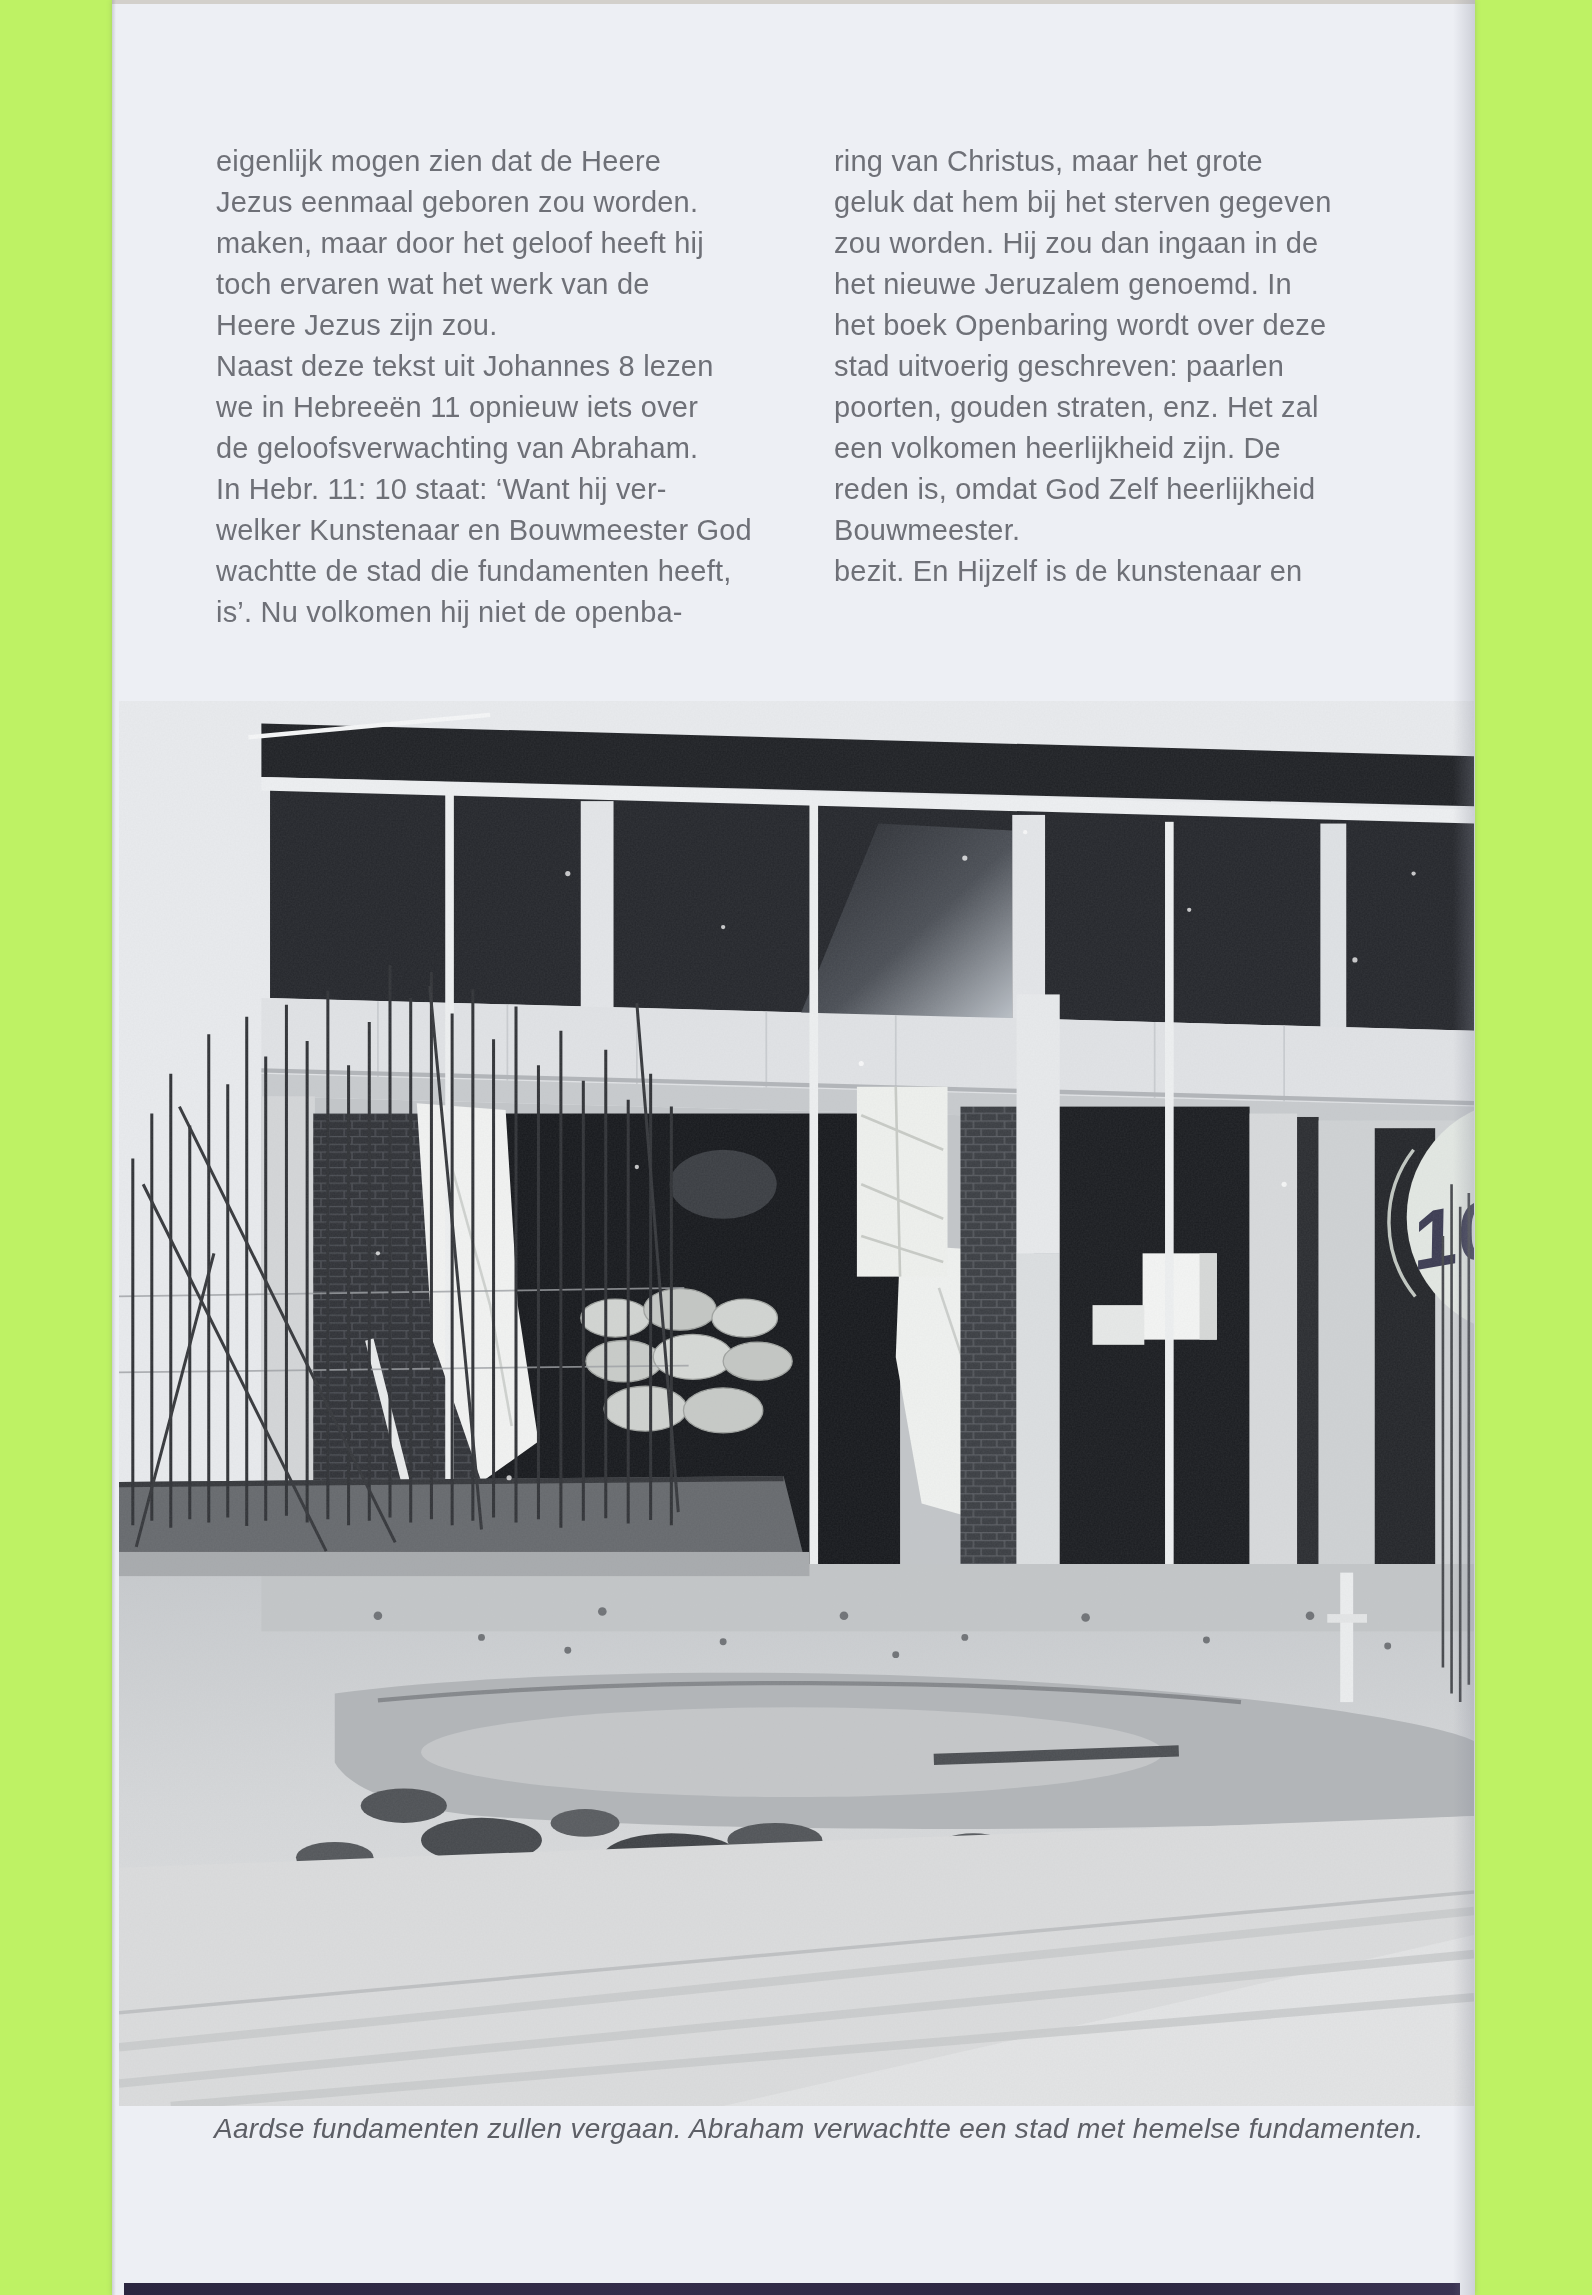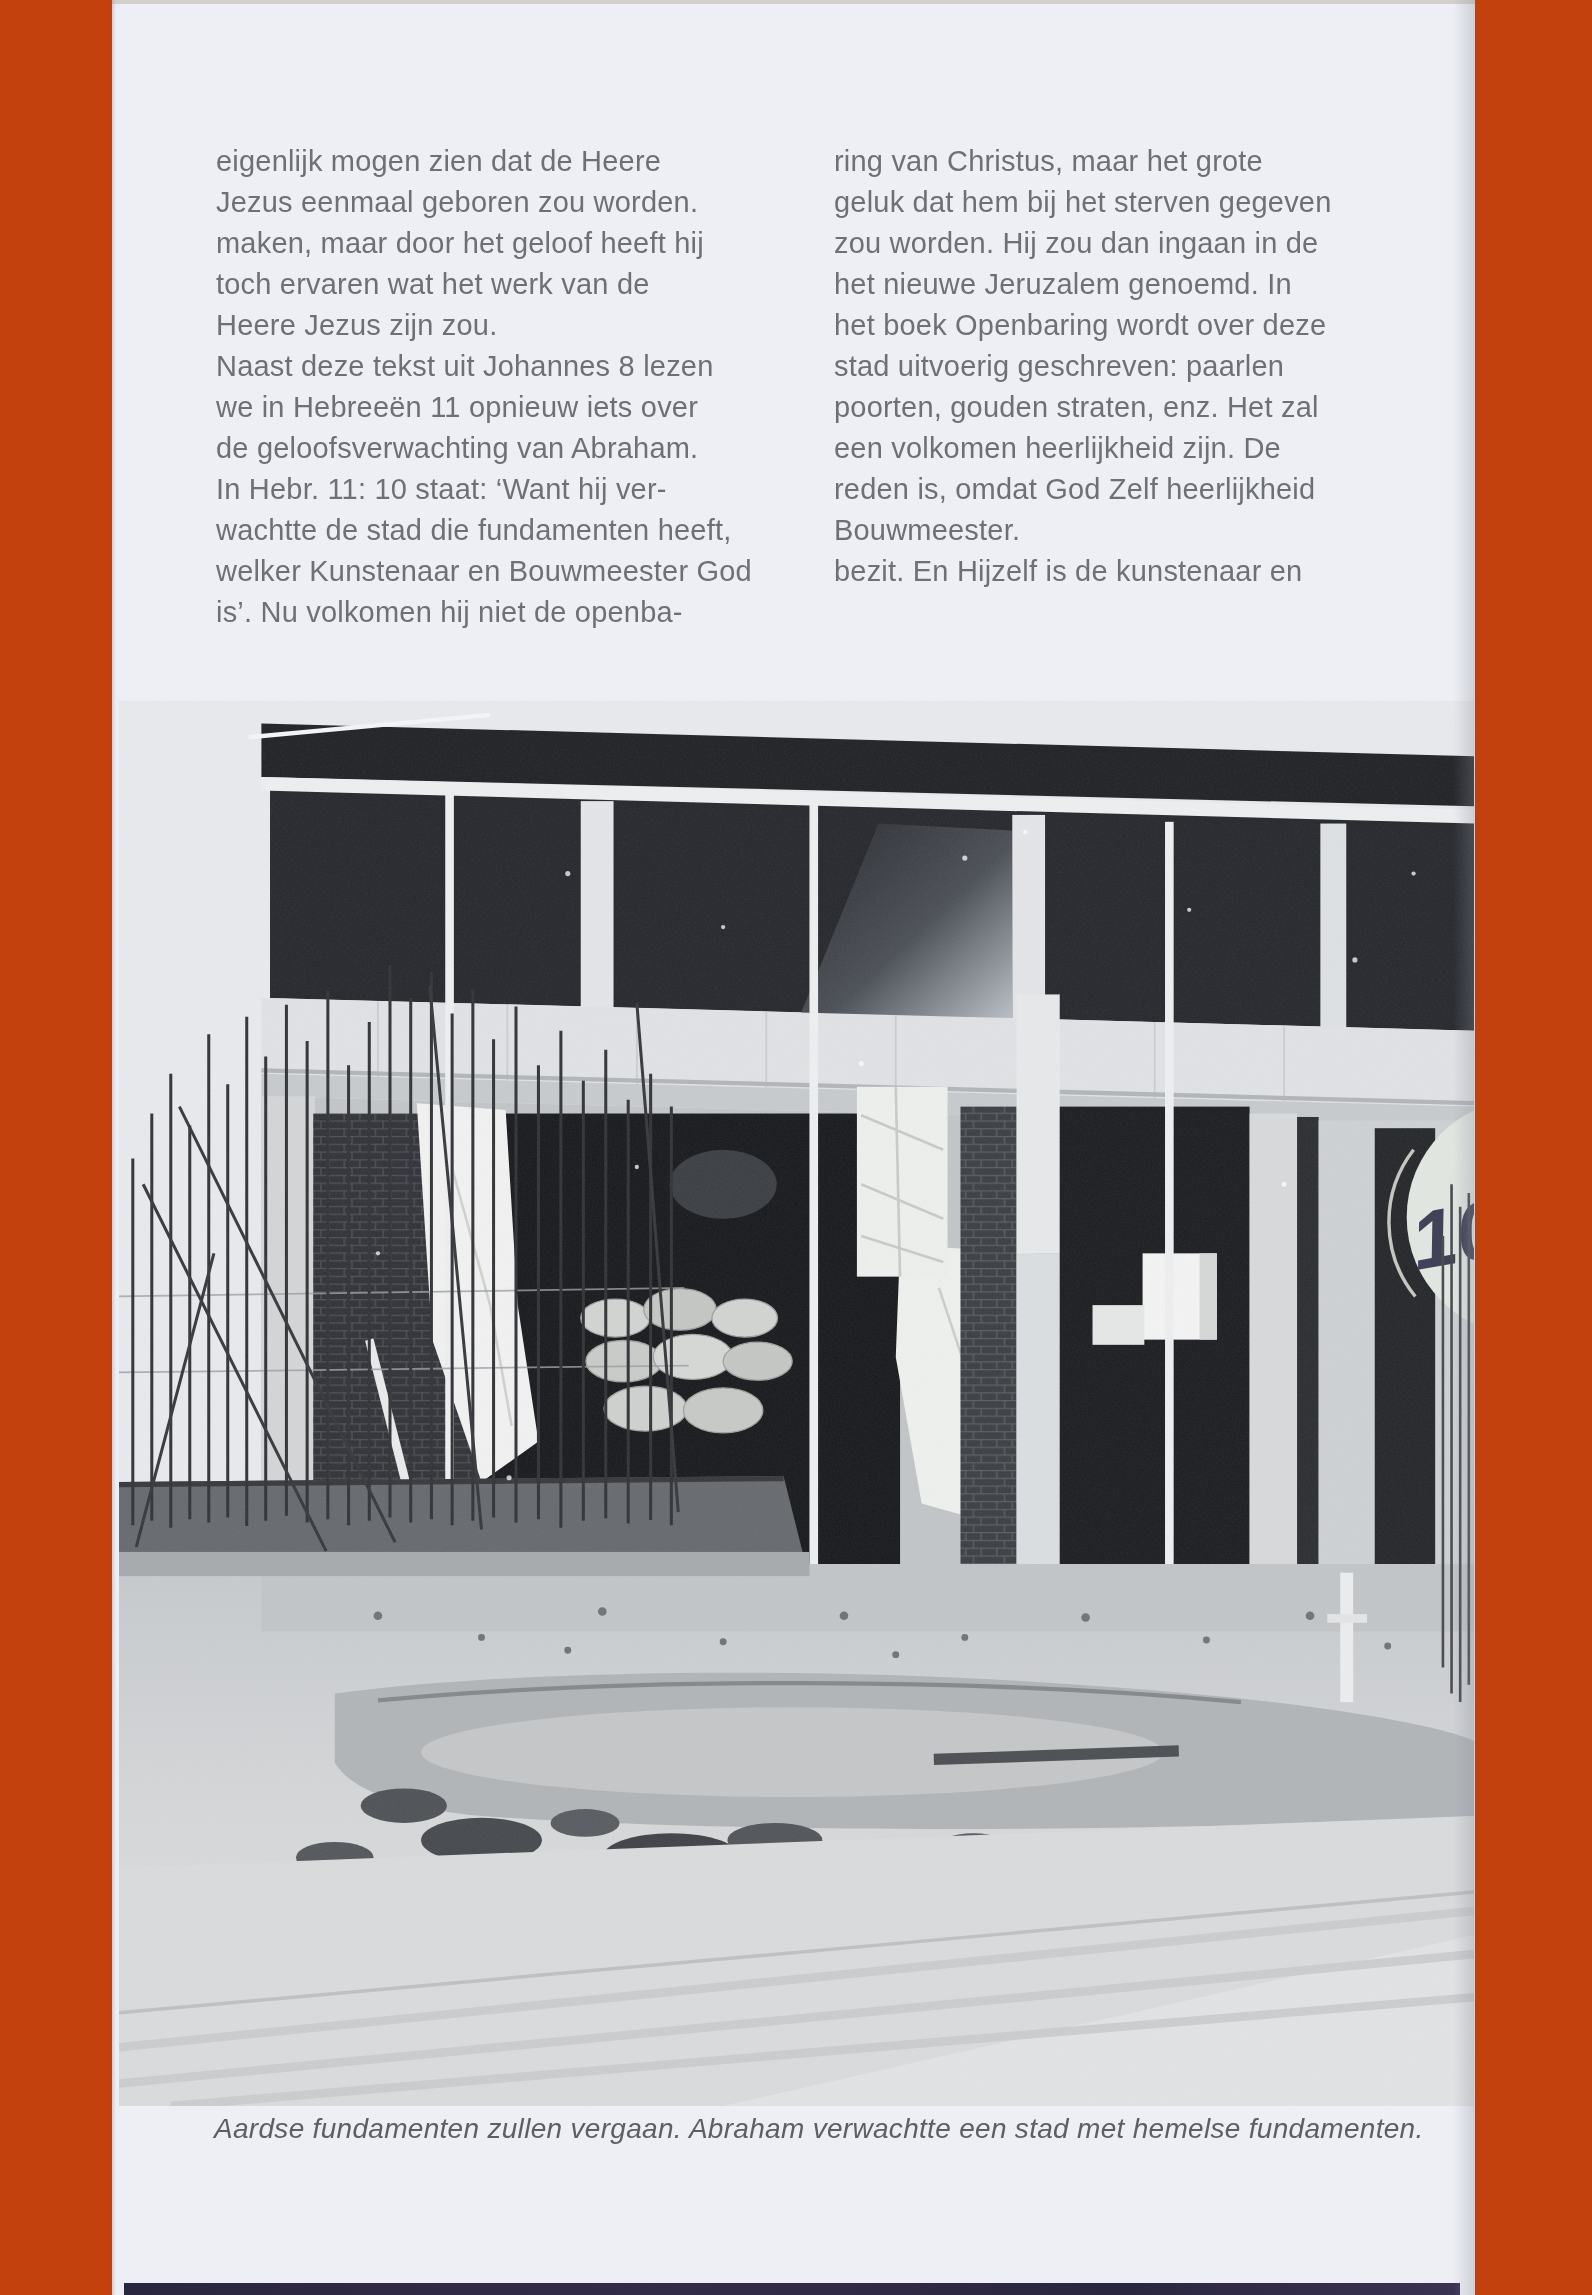--- a/index.html
+++ b/index.html
@@ -1,18 +1,18 @@
 <!DOCTYPE html>
 <html style="font-size:14px"><head>
 <meta charset="utf-8">
 <style>
   html,body { margin:0; padding:0; background:#ffffff; }
   .scan {
     position:relative; width:1592px; height:2295px; overflow:hidden;
-    background:#c2410c;
+    background:#bef264;
     font-family:"Liberation Sans","DejaVu Sans",sans-serif;
   }
   .page {
     position:absolute; left:112px; top:0; width:1363px; height:2295px;
     background:#edeff4;
     box-shadow:0 0 5.2px rgba(90,92,104,.25);
   }
   .page-top-strip {
     position:absolute; left:0; top:0; width:100%; height:4.3px;
     background:#c9c6bd; opacity:.75;
@@ -58,22 +58,22 @@
     <div class="col col-left">
       <div class="ln">eigenlijk mogen zien dat de Heere</div>
       <div class="ln">Jezus eenmaal geboren zou worden.</div>
       <div class="ln">maken, maar door het geloof heeft hij</div>
       <div class="ln">toch ervaren wat het werk van de</div>
       <div class="ln">Heere Jezus zijn zou.</div>
       <div class="ln">Naast deze tekst uit Johannes 8 lezen</div>
       <div class="ln">we in Hebreeën 11 opnieuw iets over</div>
       <div class="ln">de geloofsverwachting van Abraham.</div>
       <div class="ln"><span>In Hebr. 11: 10 staat: </span><span class="it">‘Want hij ver-</span></div>
+      <div class="ln it">welker Kunstenaar en Bouwmeester God</div>
       <div class="ln it">wachtte de stad die fundamenten heeft,</div>
-      <div class="ln it">welker Kunstenaar en Bouwmeester God</div>
       <div class="ln"><span class="it">is’</span><span>. Nu volkomen hij niet de openba-</span></div>
     </div>
 
     <div class="col col-right">
       <div class="ln">ring van Christus, maar het grote</div>
       <div class="ln">geluk dat hem bij het sterven gegeven</div>
       <div class="ln">zou worden. Hij zou dan ingaan in de</div>
       <div class="ln">het nieuwe Jeruzalem genoemd. In</div>
       <div class="ln">het boek Openbaring wordt over deze</div>
       <div class="ln">stad uitvoerig geschreven: paarlen</div>

